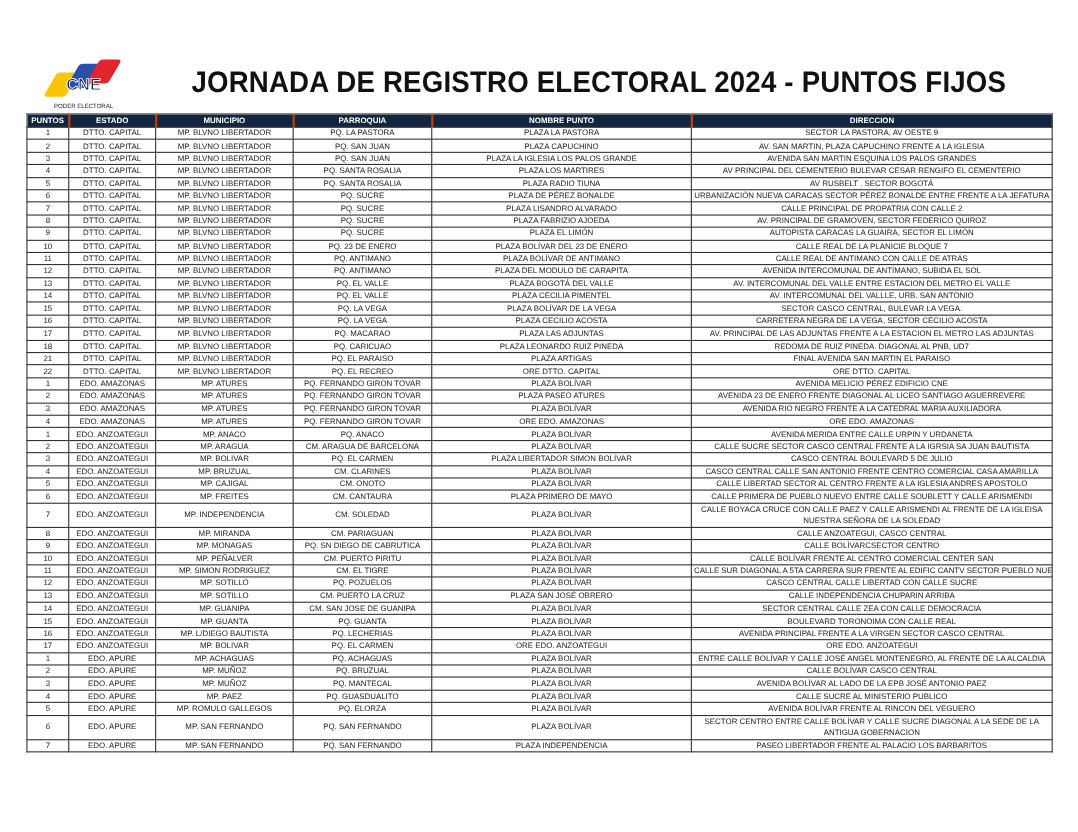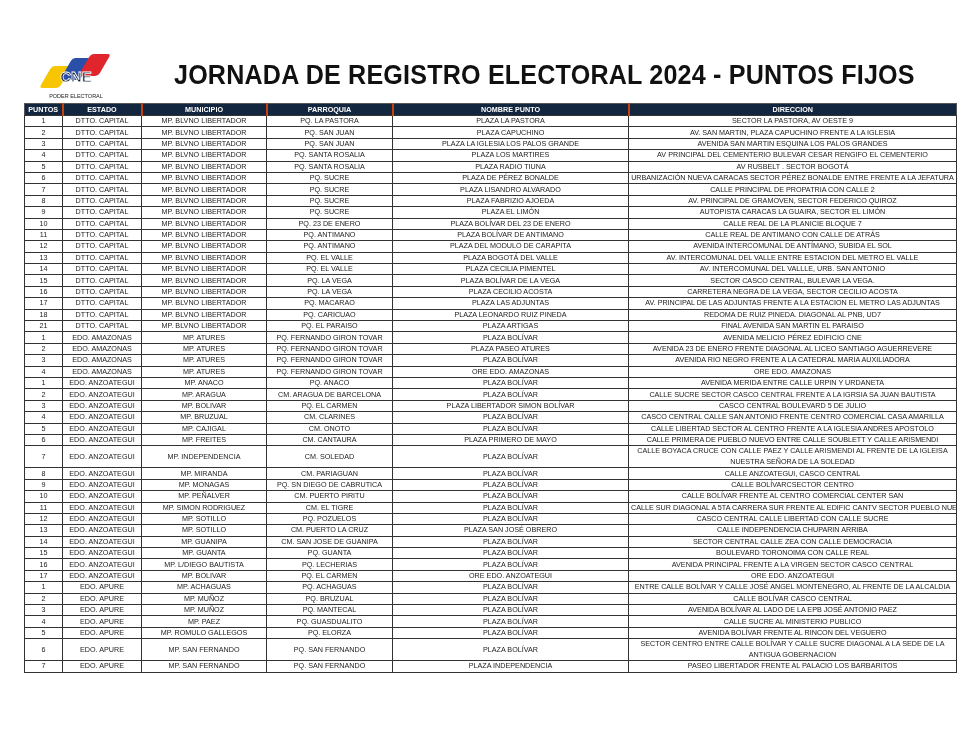--- a/index.html
+++ b/index.html
@@ -197,20 +197,28 @@
       </tr>
       <tr>
         <td>21</td>
         <td>DTTO. CAPITAL</td>
         <td>MP. BLVNO LIBERTADOR</td>
         <td>PQ. EL PARAISO</td>
         <td>PLAZA ARTIGAS</td>
         <td>FINAL AVENIDA SAN MARTIN EL PARAISO</td>
       </tr>
       <tr>
+        <td>22</td>
+        <td>DTTO. CAPITAL</td>
+        <td>MP. BLVNO LIBERTADOR</td>
+        <td>PQ. EL RECREO</td>
+        <td>ORE DTTO. CAPITAL</td>
+        <td>ORE DTTO. CAPITAL</td>
+      </tr>
+      <tr>
         <td>1</td>
         <td>EDO. AMAZONAS</td>
         <td>MP. ATURES</td>
         <td>PQ. FERNANDO GIRON TOVAR</td>
         <td>PLAZA BOLÍVAR</td>
         <td>AVENIDA MELICIO PÉREZ EDIFICIO CNE</td>
       </tr>
       <tr>
         <td>2</td>
         <td>EDO. AMAZONAS</td>

